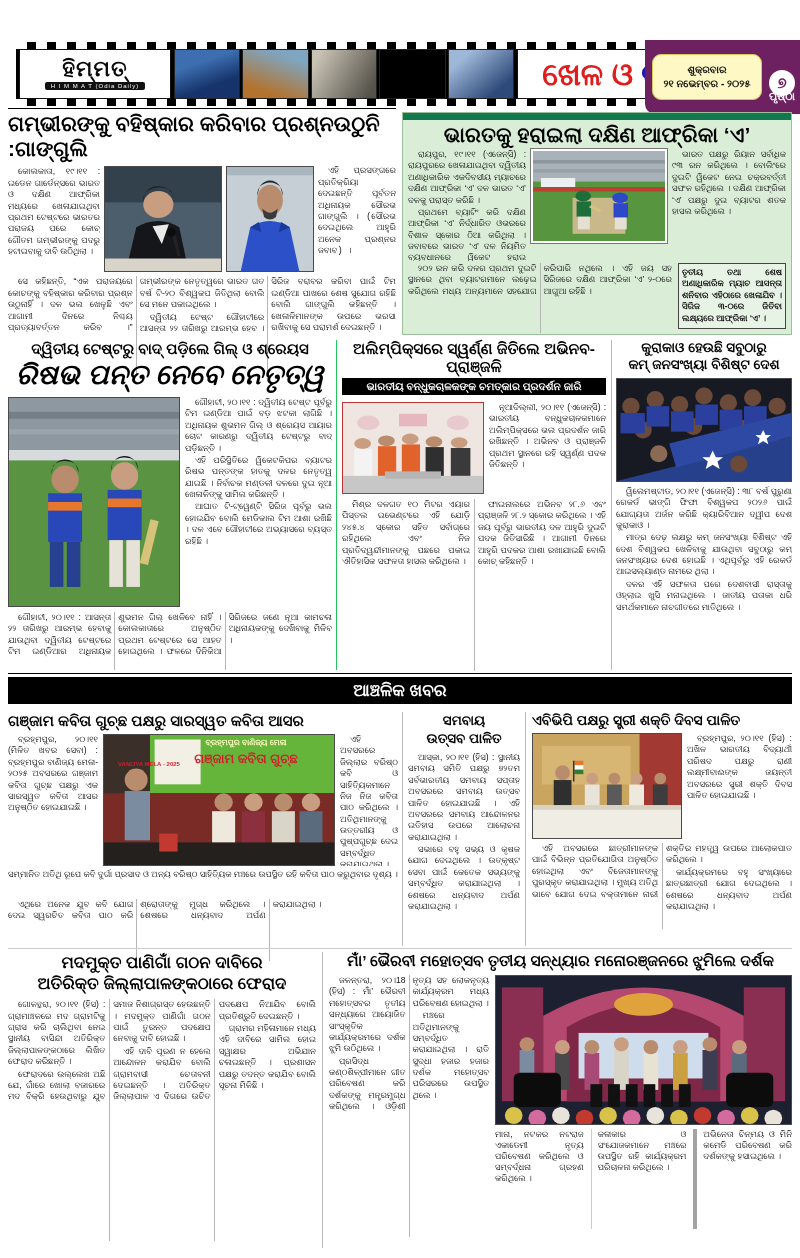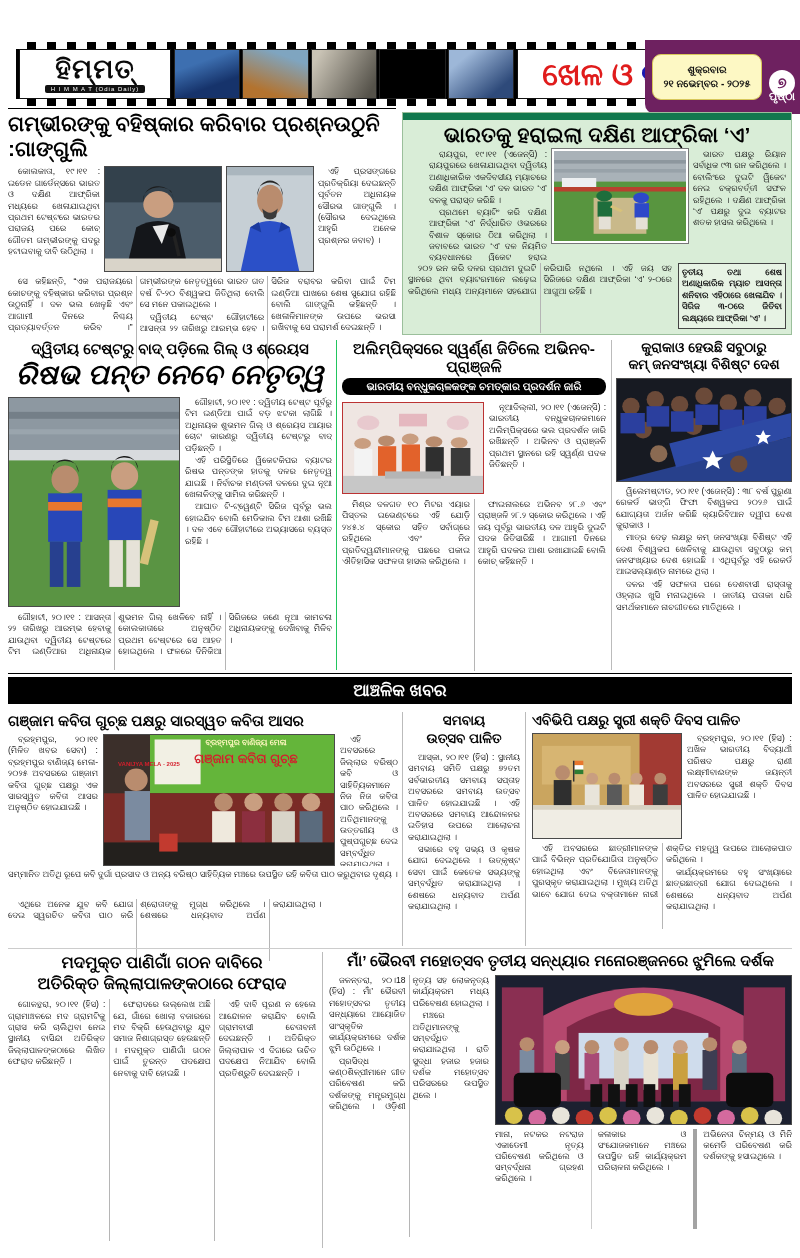--- a/index.html
+++ b/index.html
@@ -16,21 +16,21 @@
   .photo svg { display:block; width:100%; height:100%; }
   .cap { font-size:8.5px; line-height:1.3; }
   .rule { background:#000; }
   .colrule { column-rule:1px solid #b5b5b5; }
   
   #mast-film { background:#000; padding:6px 3px; display:flex; align-items:stretch; }
   .perf { position:absolute; left:0; right:0; height:7px;
           background:repeating-linear-gradient(90deg,#fff 0 11px,#000 11px 20px); }
   .mast-cell { border:1px solid #111; }
   #logo-box { background:#fff; width:152px; display:flex; flex-direction:column; align-items:center; justify-content:center; }
-  #logo-title { font-size:27px; font-weight:bold; letter-spacing:1px; color:#0a0a0a; line-height:1; }
+  #logo-title { font-size:22px; font-weight:bold; letter-spacing:1px; color:#0a0a0a; line-height:1; }
   #logo-sub { background:#111; color:#fff; font-size:6px; letter-spacing:1px; padding:1px 6px; margin-top:2px; border-radius:2px; }
   .collage { flex:1; display:flex; gap:2px; }
   .collage > div { flex:1; border:1px solid #222; }
   #mast-title { background:#fff; width:248px; display:flex; align-items:center; justify-content:center; gap:8px; }
   #mast-title span { font-size:31px; font-weight:bold; line-height:1; }
   
   .h-big { font-weight:bold; color:#000; }
   .center { text-align:center; }
   .blackbar { background:#000; color:#fff; font-weight:bold; text-align:center; }
   .overlay { position:absolute; z-index:3; }
@@ -99,35 +99,35 @@
         <rect width="100" height="100" fill="#c6cfd5"></rect>
         <rect width="100" height="8" fill="#aab6be"></rect>
         <circle cx="50" cy="32" r="15" fill="#b98c6e"></circle>
         <path d="M35,28 a15,15 0 0 1 30,0 l-3,-9 a16,12 0 0 0 -24,0 z" fill="#262626"></path>
         <path d="M41,40 q9,8 18,0 l-2,8 q-7,5 -14,0 z" fill="#3a3a3a"></path>
         <path d="M16,100 L27,58 Q50,46 73,58 L84,100 Z" fill="#2b50c8"></path>
         <path d="M27,58 l10,-5 3,10 z" fill="#1b3a9e"></path>
         <path d="M73,58 l-10,-5 -3,10 z" fill="#1b3a9e"></path>
       </svg>
     </div>
-    <div class="t clip" style="flex:1; height:106px;">
+    <div class="t clip" style="flex:1; height:106px;font-family:Liberation Mono, monospace;">
       <p>ଏହି ପ୍ରସଙ୍ଗରେ ପ୍ରତିକ୍ରିୟା ଦେଇଛନ୍ତି ପୂର୍ବତନ ଅଧିନାୟକ ସୌରଭ ଗାଙ୍ଗୁଲି । (ସୌରଭ ଦେଇଥିଲେ ଆହୁରି ଅନେକ ପ୍ରଶ୍ନର ଜବାବ) ।</p>
     </div>
   </div>
   <div class="t clip colrule" style="margin-top:4px; height:98px; column-count:3; column-gap:7px;">
     <p>ସେ କହିଛନ୍ତି, “ଏକ ପରାଜୟରେ କୋଚଙ୍କୁ ବହିଷ୍କାର କରିବାର ପ୍ରଶ୍ନ ଉଠୁନାହିଁ । ଦଳ ଭଲ ଖେଳୁଛି ଏବଂ ଆଗାମୀ ଦିନରେ ନିଶ୍ଚୟ ପ୍ରତ୍ୟାବର୍ତ୍ତନ କରିବ ।” ଗମ୍ଭୀରଙ୍କ ନେତୃତ୍ୱରେ ଭାରତ ଗତ ବର୍ଷ ଟି-୨୦ ବିଶ୍ୱକପ ଜିତିଥିଲା ବୋଲି ସେ ମନେ ପକାଇଥିଲେ ।</p>
     <p>ଦ୍ୱିତୀୟ ଟେଷ୍ଟ ଗୌହାଟୀରେ ଆସନ୍ତା ୨୨ ତାରିଖରୁ ଆରମ୍ଭ ହେବ । ସିରିଜ ବରାବର କରିବା ପାଇଁ ଟିମ ଇଣ୍ଡିଆ ପାଖରେ ଶେଷ ସୁଯୋଗ ରହିଛି ବୋଲି ଗାଙ୍ଗୁଲି କହିଛନ୍ତି । ଖେଳାଳିମାନଙ୍କ ଉପରେ ଭରସା ରଖିବାକୁ ସେ ପରାମର୍ଶ ଦେଇଛନ୍ତି ।</p>
   </div>
 </div>
 
 <div class="abs" style="left:402px; top:112px; width:390px; height:223px; background:#d9edd7; border:1px solid #9bbf9b;">
   <div style="height:7px; background:#12784e;"></div>
   <div class="h-big center" style="font-size:21px; padding:3px 2px 2px;">ଭାରତକୁ ହରାଇଲା ଦକ୍ଷିଣ ଆଫ୍ରିକା ‘ଏ’</div>
   <div style="display:flex; gap:5px; padding:0 5px;">
-    <div class="t clip" style="width:118px; height:112px;margin-left:21px;">
+    <div class="t clip" style="width:118px; height:112px;">
       <p>ରାୟପୁର, ୧୯।୧୧ (ଏଜେନ୍ସି) : ରାୟପୁରରେ ଖେଳାଯାଇଥିବା ଦ୍ୱିତୀୟ ଅଣାଧିକାରିକ ଏକଦିବସୀୟ ମ୍ୟାଚରେ ଦକ୍ଷିଣ ଆଫ୍ରିକା ‘ଏ’ ଦଳ ଭାରତ ‘ଏ’ ଦଳକୁ ପରାସ୍ତ କରିଛି ।</p>
       <p>ପ୍ରଥମେ ବ୍ୟାଟିଂ କରି ଦକ୍ଷିଣ ଆଫ୍ରିକା ‘ଏ’ ନିର୍ଦ୍ଧାରିତ ଓଭରରେ ବିଶାଳ ସ୍କୋର ଠିଆ କରିଥିଲା । ଜବାବରେ ଭାରତ ‘ଏ’ ଦଳ ନିୟମିତ ବ୍ୟବଧାନରେ ୱିକେଟ ହରାଇ ଲକ୍ଷ୍ୟଠାରୁ ବହୁ ଦୂରରେ ଅଟକି ଯାଇଥିଲା ।</p>
     </div>
     <div class="photo" style="width:136px; height:94px; border:2px solid #fff; outline:1px solid #777;">
       <svg viewBox="0 0 100 100" preserveAspectRatio="none">
         <rect width="100" height="100" fill="#58953f"></rect>
         <rect width="100" height="34" fill="#a9b2b8"></rect>
         <rect y="10" width="100" height="4" fill="#8d979e"></rect>
         <rect y="20" width="100" height="4" fill="#98a2a9"></rect>
         <rect x="6" y="30" width="26" height="10" fill="#eceff1"></rect>
@@ -186,21 +186,21 @@
       <p>ଆଘାତ ଟି-ଟ୍ୱେଣ୍ଟି ସିରିଜ ପୂର୍ବରୁ ଭଲ ହୋଇଯିବ ବୋଲି ମେଡିକାଲ ଟିମ ଆଶା ରଖିଛି । ଦଳ ଏବେ ଗୌହାଟୀରେ ଅଭ୍ୟାସରେ ବ୍ୟସ୍ତ ରହିଛି ।</p>
     </div>
   </div>
   <div class="t clip colrule" style="margin-top:5px; height:58px; column-count:3; column-gap:7px;">
     <p>ଗୌହାଟୀ, ୨୦।୧୧ : ଆସନ୍ତା ୨୨ ତାରିଖରୁ ଆରମ୍ଭ ହେବାକୁ ଯାଉଥିବା ଦ୍ୱିତୀୟ ଟେଷ୍ଟରେ ଟିମ ଇଣ୍ଡିଆର ଅଧିନାୟକ ଶୁଭମନ ଗିଲ୍ ଖେଳିବେ ନାହିଁ । କୋଲକାତାରେ ଅନୁଷ୍ଠିତ ପ୍ରଥମ ଟେଷ୍ଟରେ ସେ ଆହତ ହୋଇଥିଲେ । ଫଳରେ ଦିନିକିଆ ସିରିଜରେ ଜଣେ ନୂଆ କାମଚଳା ଅଧିନାୟକଙ୍କୁ ଦେଖିବାକୁ ମିଳିବ ।</p>
   </div>
 </div>
 
 <div class="abs" style="left:336px; top:340px; width:276px; height:330px; border-left:1px solid #22c55e; border-right:1px solid #bbb; padding:0 5px;">
   <div class="h-big center" style="font-size:15.5px;">ଅଲିମ୍ପିକ୍ସରେ ସ୍ୱର୍ଣ୍ଣ ଜିତିଲେ ଅଭିନବ-ପ୍ରାଞ୍ଜଳି</div>
-  <div class="blackbar" style="font-size:10.5px; padding:2px 0; margin-top:2px;border-radius:8px;">ଭାରତୀୟ ବନ୍ଧୁକଚାଳକଙ୍କ ଚମତ୍କାର ପ୍ରଦର୍ଶନ ଜାରି</div>
+  <div class="blackbar" style="font-size:10.5px; padding:2px 0; margin-top:2px;">ଭାରତୀୟ ବନ୍ଧୁକଚାଳକଙ୍କ ଚମତ୍କାର ପ୍ରଦର୍ଶନ ଜାରି</div>
   <div style="display:flex; gap:5px; margin-top:7px;">
     <div class="photo" style="width:142px; height:92px; border:1px solid #b33;">
       <svg viewBox="0 0 100 100" preserveAspectRatio="none">
         <rect width="100" height="100" fill="#efe6e2"></rect>
         <circle cx="18" cy="22" r="8" fill="#e6bcc6" opacity="0.7"></circle>
         <circle cx="82" cy="22" r="8" fill="#e6bcc6" opacity="0.7"></circle>
         <rect x="40" y="12" width="20" height="14" fill="#dd9aa8" opacity="0.6"></rect>
         <g>
           <circle cx="14" cy="45" r="6" fill="#c99e80"></circle>
             <rect x="8" y="51" width="13" height="30" fill="#f3f3f3"></rect>
@@ -370,20 +370,21 @@
 
 <div class="abs" style="left:8px; top:952px; width:308px; height:296px;">
   <div class="h-big center" style="font-size:16.5px; line-height:1.25;">
     <div>ମଦମୁକ୍ତ ପାଣିଗାଁ ଗଠନ ଦାବିରେ</div>
     <div>ଅତିରିକ୍ତ ଜିଲ୍ଲାପାଳଙ୍କଠାରେ ଫେରାଦ</div>
   </div>
   <div class="t clip colrule" style="margin-top:6px; height:242px; column-count:3; column-gap:8px;">
     <p>ଗୋଳନ୍ଥରା, ୨୦।୧୧ (ହିସ) : ଗ୍ରାମାଞ୍ଚଳରେ ମଦ ଗ୍ରାମଟିକୁ ଗ୍ରାସ କରି ଚାଲିଥିବା ନେଇ ସ୍ଥାନୀୟ ବାସିନ୍ଦା ଅତିରିକ୍ତ ଜିଲ୍ଲାପାଳଙ୍କଠାରେ ଲିଖିତ ଫେରାଦ କରିଛନ୍ତି ।</p>
     <p>ଫେରାଦରେ ଉଲ୍ଲେଖ ଅଛି ଯେ, ଗାଁରେ ଖୋଲା ବଜାରରେ ମଦ ବିକ୍ରି ହେଉଥିବାରୁ ଯୁବ ସମାଜ ନିଶାଗ୍ରସ୍ତ ହେଉଛନ୍ତି । ମଦମୁକ୍ତ ପାଣିଗାଁ ଗଠନ ପାଇଁ ତୁରନ୍ତ ପଦକ୍ଷେପ ନେବାକୁ ଦାବି ହୋଇଛି ।</p>
     <p>ଏହି ଦାବି ପୂରଣ ନ ହେଲେ ଆନ୍ଦୋଳନ କରାଯିବ ବୋଲି ଗ୍ରାମବାସୀ ଚେତାବନୀ ଦେଇଛନ୍ତି । ଅତିରିକ୍ତ ଜିଲ୍ଲାପାଳ ଏ ଦିଗରେ ଉଚିତ ପଦକ୍ଷେପ ନିଆଯିବ ବୋଲି ପ୍ରତିଶ୍ରୁତି ଦେଇଛନ୍ତି ।</p>
+    <p>ଗ୍ରାମର ମହିଳାମାନେ ମଧ୍ୟ ଏହି ଦାବିରେ ସାମିଲ ହୋଇ ସ୍ୱାକ୍ଷର ଅଭିଯାନ ଚଳାଇଛନ୍ତି । ପ୍ରଶାସନ ପକ୍ଷରୁ ତଦନ୍ତ କରାଯିବ ବୋଲି ସୂଚନା ମିଳିଛି ।</p>
   </div>
 </div>
 
 <div class="abs" style="left:322px; top:952px; width:470px; height:296px; border-left:1px solid #bbb; padding-left:6px;">
   <div class="h-big center" style="font-size:15.5px;">ମାଁ’ ଭୈରବୀ ମହୋତ୍ସବ ତୃତୀୟ ସନ୍ଧ୍ୟାର ମନୋରଞ୍ଜନରେ ଝୁମିଲେ ଦର୍ଶକ</div>
   <div style="display:flex; gap:6px; margin-top:5px;">
     <div class="t clip colrule" style="width:160px; height:262px; column-count:2; column-gap:7px;">
       <p>ଜଳନ୍ତରା, ୨୦।18 (ହିସ) : ମାଁ’ ଭୈରବୀ ମହୋତ୍ସବର ତୃତୀୟ ସନ୍ଧ୍ୟାରେ ଆୟୋଜିତ ସାଂସ୍କୃତିକ କାର୍ଯ୍ୟକ୍ରମରେ ଦର୍ଶକ ଝୁମି ଉଠିଥିଲେ ।</p>
       <p>ପ୍ରସିଦ୍ଧ କଣ୍ଠଶିଳ୍ପୀମାନେ ଗୀତ ପରିବେଷଣ କରି ଦର୍ଶକଙ୍କୁ ମନ୍ତ୍ରମୁଗ୍ଧ କରିଥିଲେ । ଓଡ଼ିଶୀ ନୃତ୍ୟ ସହ ଲୋକନୃତ୍ୟ କାର୍ଯ୍ୟକ୍ରମ ମଧ୍ୟ ପରିବେଷଣ ହୋଇଥିଲା ।</p>
       <p>ମଞ୍ଚରେ ଅତିଥିମାନଙ୍କୁ ସମ୍ବର୍ଦ୍ଧିତ କରାଯାଇଥିଲା । ରାତି ସୁଦ୍ଧା ହଜାର ହଜାର ଦର୍ଶକ ମହୋତ୍ସବ ପରିସରରେ ଉପସ୍ଥିତ ଥିଲେ ।</p>

